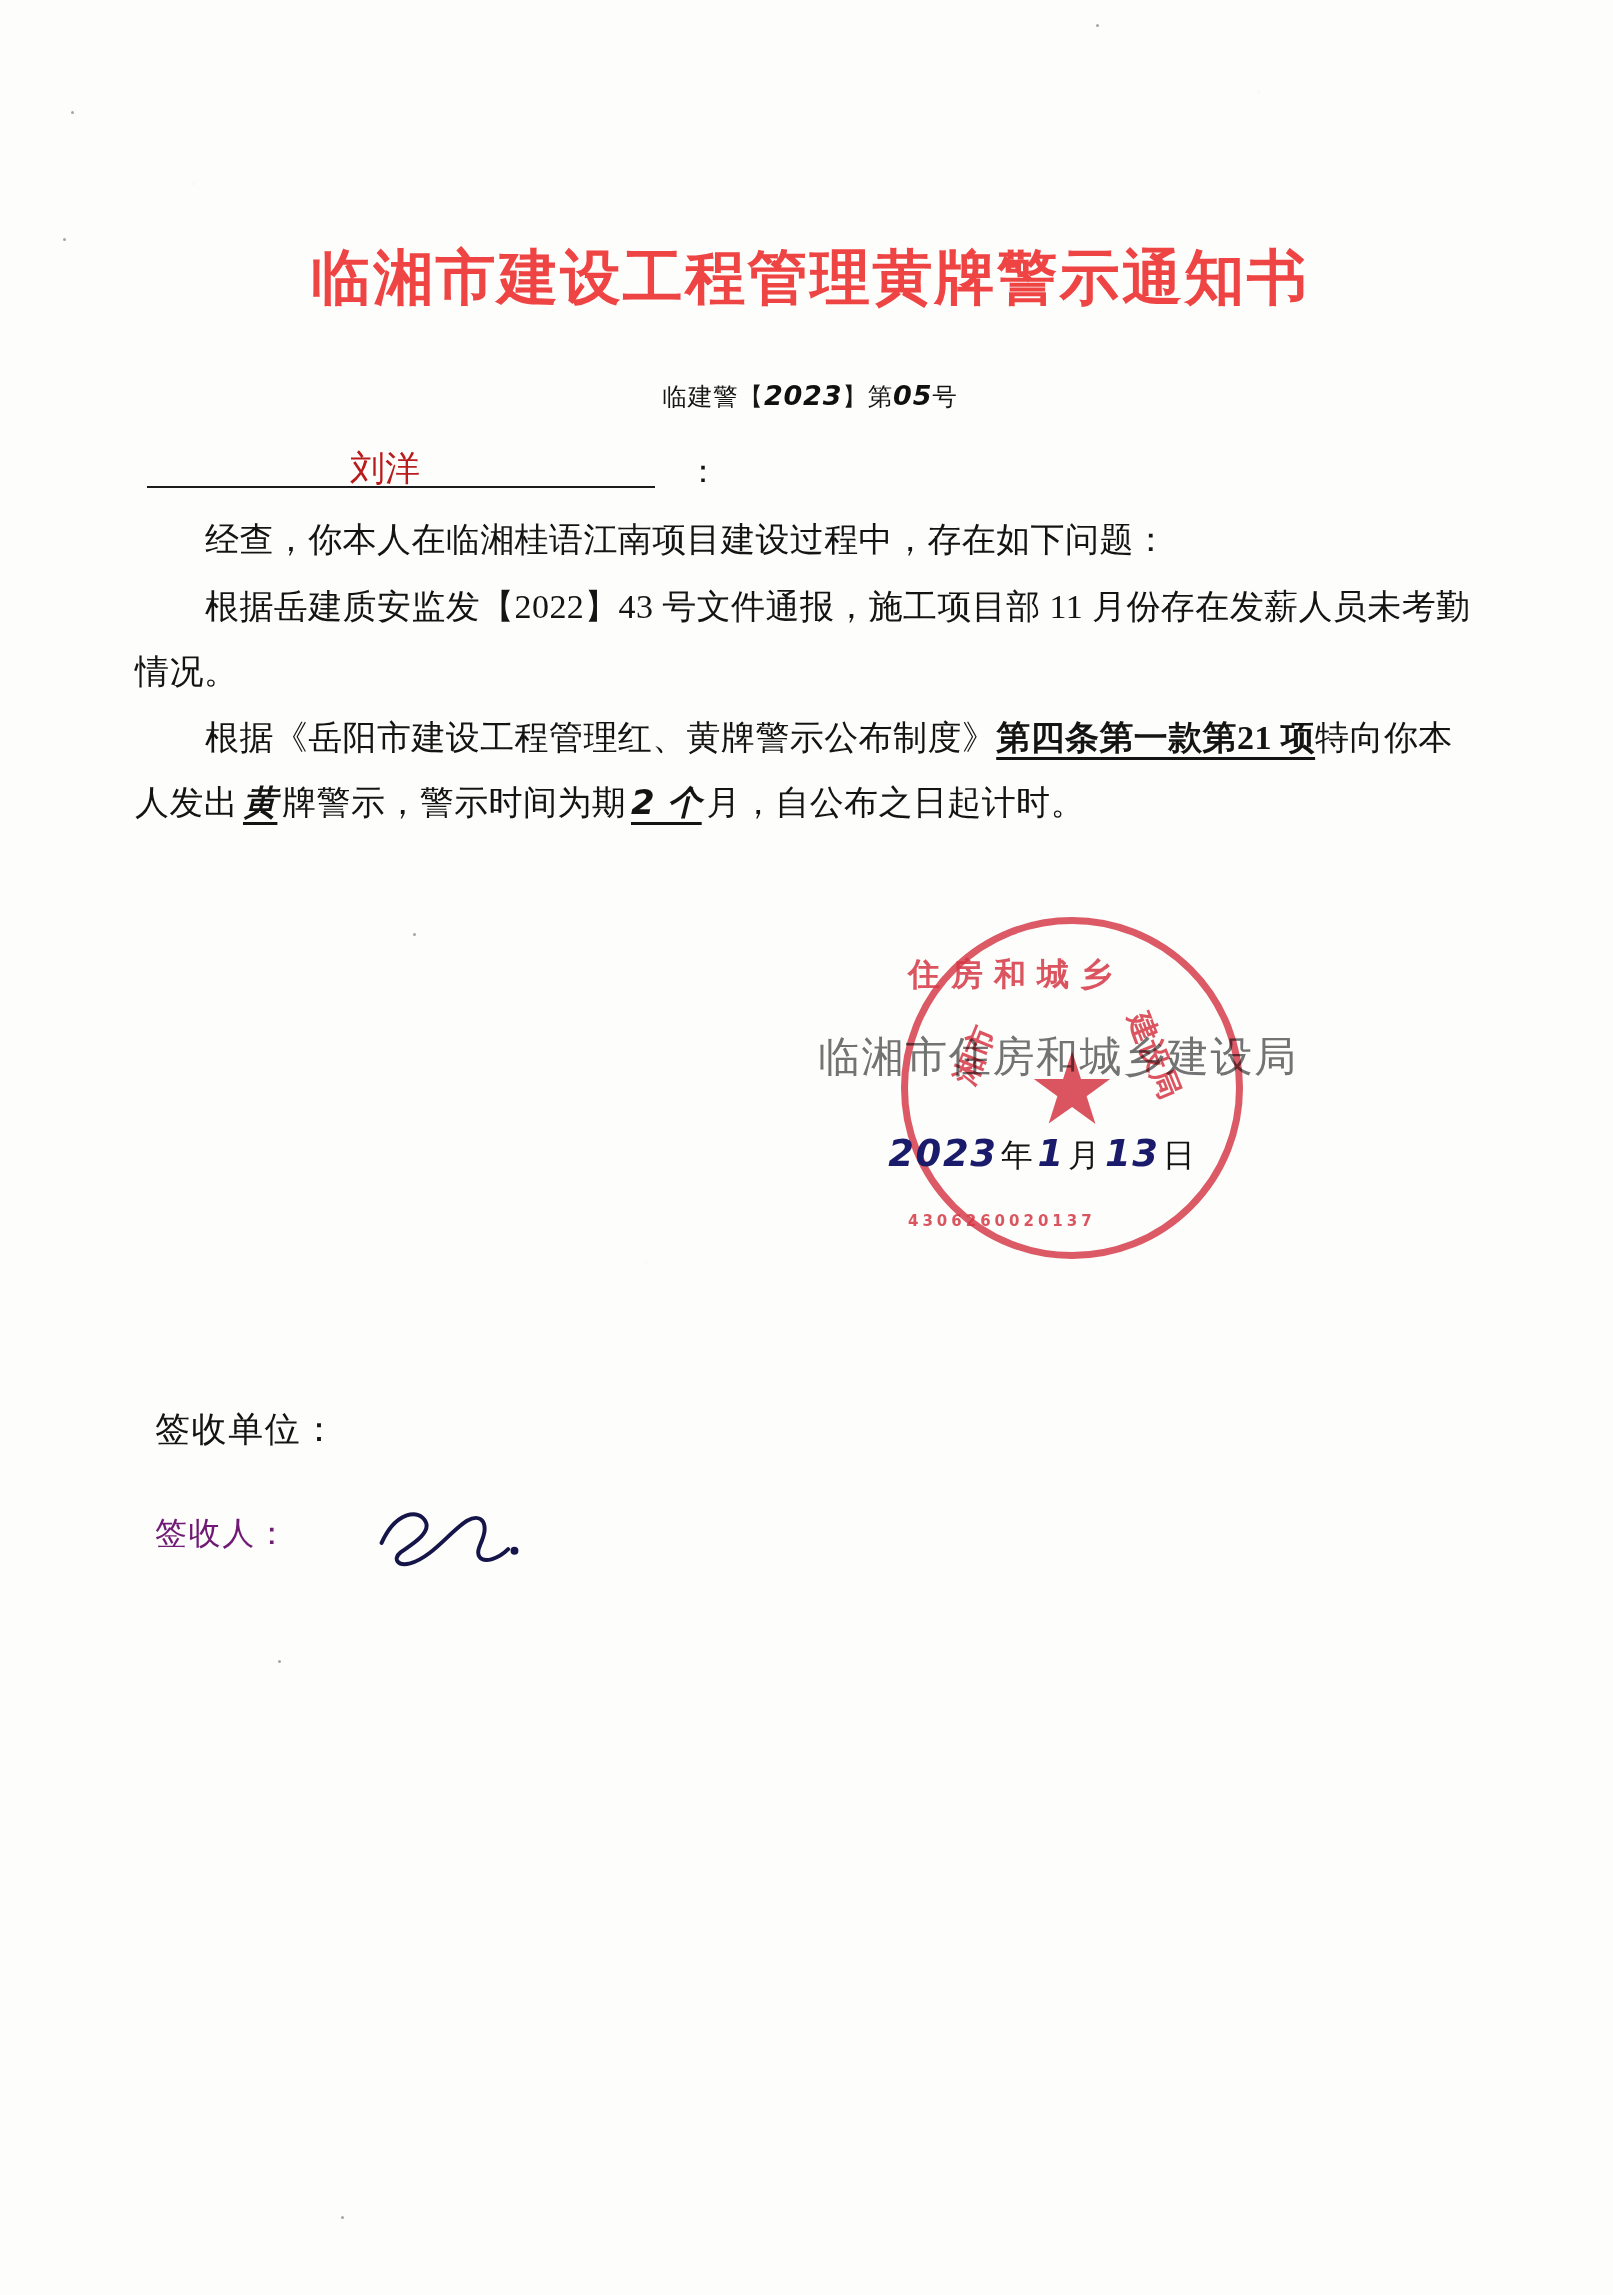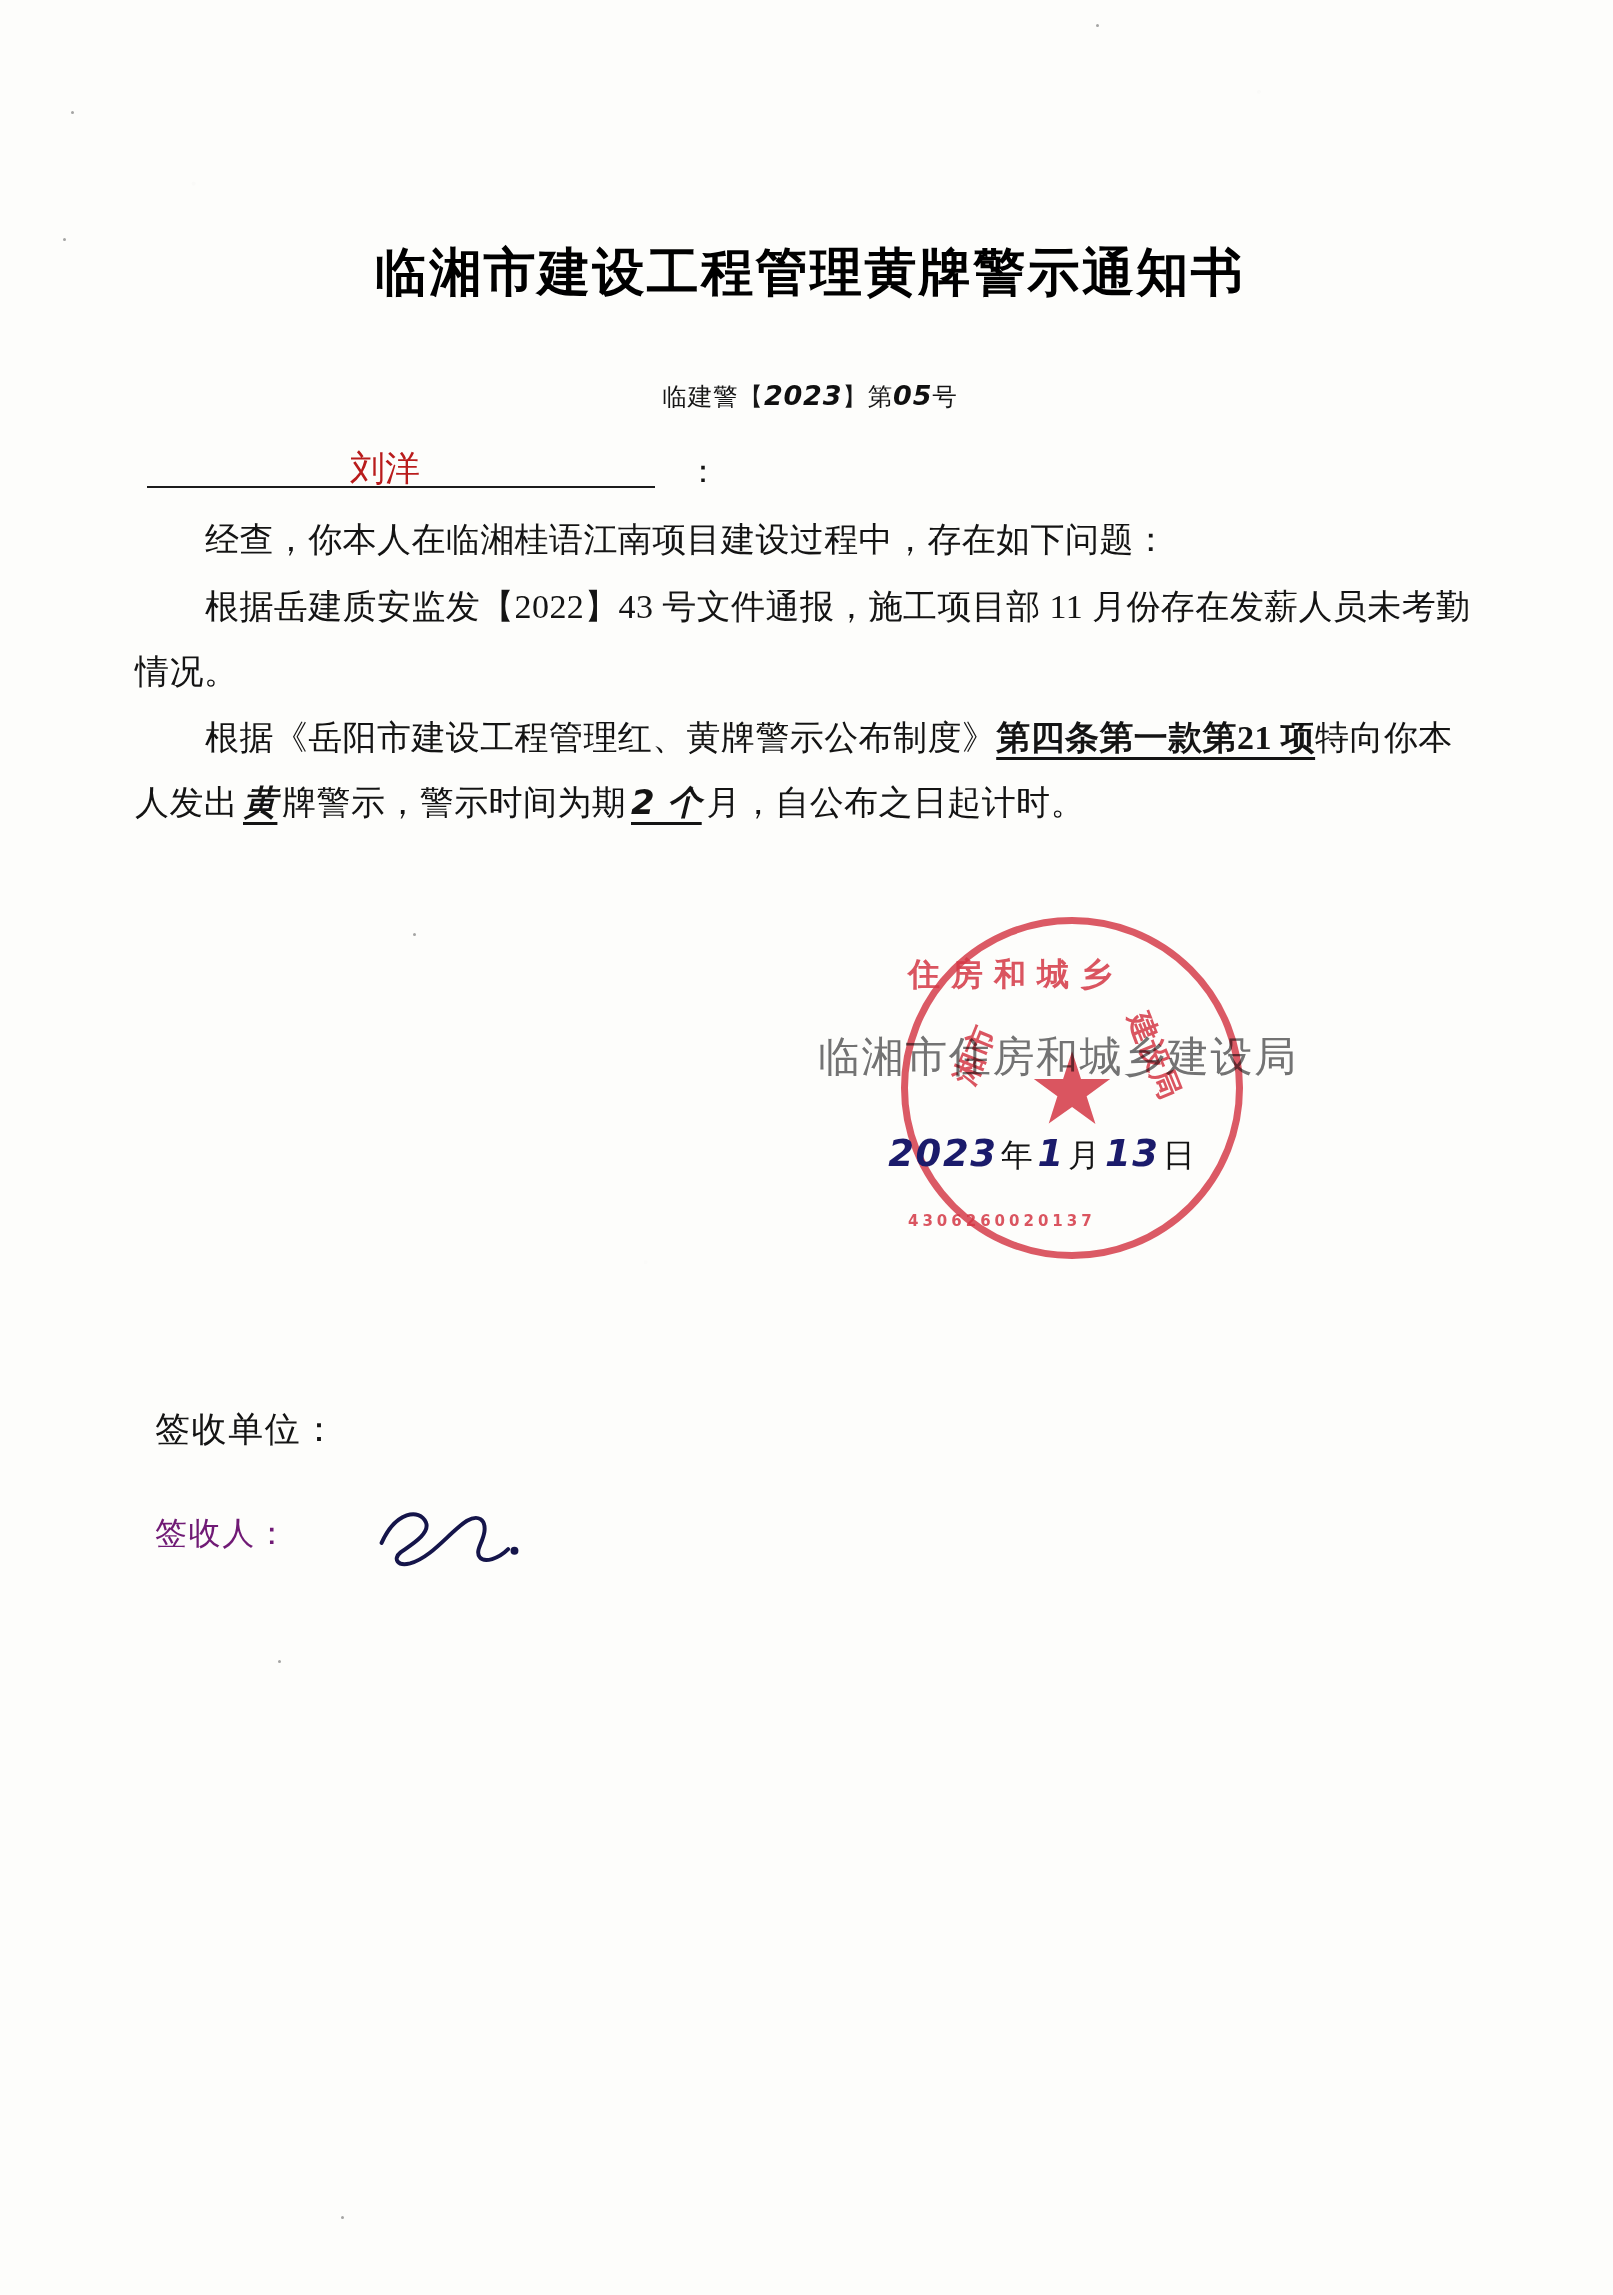--- a/index.html
+++ b/index.html
@@ -39,23 +39,23 @@
     height: 2295px;
   }
   .doc-title {
     position: absolute;
     top: 238px;
     left: 0;
     width: 1382px;
     text-align: center;
     font-family: "DejaVu Sans", "Liberation Sans", sans-serif;
     font-weight: bold;
-    font-size: 52px;
+    font-size: 60px;
     letter-spacing: 2.4px;
-    color: #000000;
+    color: #ef4444;
   }
   .doc-number {
     position: absolute;
     top: 380px;
     left: 0;
     width: 1382px;
     text-align: center;
     font-family: "DejaVu Sans", "Liberation Sans", sans-serif;
     font-size: 24.6px;
     letter-spacing: 0.8px;

